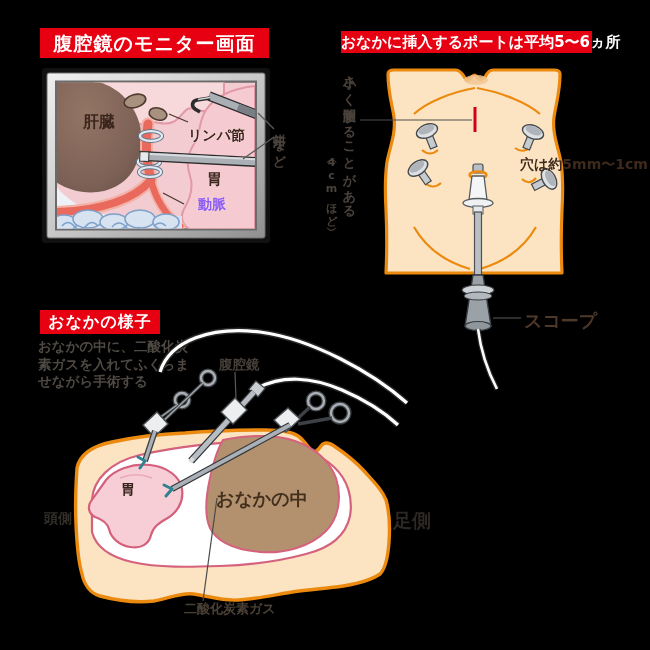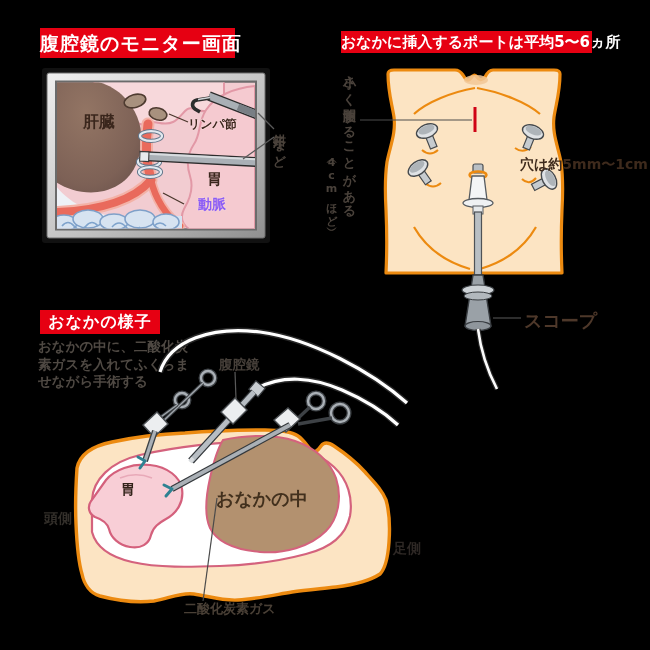--- a/index.html
+++ b/index.html
@@ -12,21 +12,21 @@
   .vtext{position:absolute;writing-mode:vertical-rl;text-orientation:upright;
          white-space:nowrap;font-weight:bold;letter-spacing:2px;}
   .halo{text-shadow:-1px 0 0 #f6d2d6,1px 0 0 #f6d2d6,0 -1px 0 #f6d2d6,0 1px 0 #f6d2d6;}
   svg{position:absolute;overflow:visible;}
 </style>
 </head>
 <body>
 
 <div id="stage">
 
-  <div class="abs hdr" style="left:40px;top:28px;width:195px;height:30px;line-height:30px;font-size:19px;">腹腔鏡のモニター画面</div>
+  <div class="abs hdr" style="left:40px;top:28px;width:229px;height:30px;line-height:30px;font-size:19px;">腹腔鏡のモニター画面</div>
 
   <svg style="left:42px;top:68px;" width="260" height="175" viewBox="0 0 260 175">
     <defs>
       <linearGradient id="fg" x1="0" y1="0" x2="1" y2="1">
         <stop offset="0" stop-color="#efefef"></stop>
           <stop offset="0.55" stop-color="#c3c3c3"></stop>
         <stop offset="1" stop-color="#8f8f8f"></stop>
       </linearGradient>
       <radialGradient id="liverG" cx="0.35" cy="0.3" r="0.9">
         <stop offset="0" stop-color="#937564"></stop>
@@ -103,21 +103,21 @@
     </g>
 
     <line x1="127" y1="46" x2="146" y2="54" stroke="#4a372c" stroke-width="1.3"></line>
     <line x1="121" y1="125" x2="142" y2="136" stroke="#4a372c" stroke-width="1.3"></line>
 
     <line x1="216" y1="45" x2="232" y2="61" stroke="#5a5a5a" stroke-width="1.3"></line>
     <line x1="201" y1="91" x2="232" y2="69" stroke="#5a5a5a" stroke-width="1.3"></line>
   </svg>
 
   <div class="lbl" style="left:83px;top:112px;font-size:16px;color:#3a261c;">肝臓</div>
-  <div class="lbl halo" style="left:188px;top:116px;font-size:12px;color:#3a261c;">リンパ節</div>
+  <div class="lbl halo" style="left:188px;top:127px;font-size:14px;color:#3a261c;">リンパ節</div>
   <div class="lbl" style="left:207px;top:170px;font-size:15px;color:#3a261c;">胃</div>
   <div class="lbl halo" style="left:186px;top:196px;font-size:14px;color:#8b5cf6;padding-left:12px;">動脈</div>
   <div class="vtext" style="left:270px;top:124px;font-size:13px;color:#4a423b;">鉗子など</div>
 
   <div class="abs hdr" style="left:341px;top:31px;width:251px;height:22px;line-height:22px;font-size:15px;letter-spacing:0;">おなかに挿入するポートは平均5〜6ヵ所</div>
 
   <div class="vtext" style="left:340px;top:66px;font-size:13px;color:#4a423b;letter-spacing:1px;">小さく開腹することがある</div>
   <div class="vtext" style="left:323px;top:156px;font-size:11px;color:#4a423b;letter-spacing:0;">（4cmほど）</div>
 
   <svg style="left:330px;top:62px;" width="290" height="335" viewBox="0 0 290 335">
@@ -262,16 +262,16 @@
     </g>
 
     <line x1="175" y1="44" x2="176" y2="71" stroke="#5a5a5a" stroke-width="1.2"></line>
     <line x1="157" y1="170" x2="143" y2="273" stroke="#4a4a4a" stroke-width="1.2"></line>
   </svg>
 
   <div class="lbl" style="left:219px;top:356px;font-size:13.5px;color:#47403a;">腹腔鏡</div>
   <div class="lbl" style="left:121px;top:481px;font-size:14px;color:#33231a;">胃</div>
   <div class="lbl" style="left:216px;top:487px;font-size:18px;color:#42301d;">おなかの中</div>
   <div class="lbl" style="left:44px;top:510px;font-size:14px;color:#34302b;">頭側</div>
-  <div class="lbl" style="left:393px;top:540px;font-size:14px;color:#2e2825;">足側</div>
+  <div class="lbl" style="left:393px;top:508px;font-size:19px;color:#2e2825;">足側</div>
   <div class="lbl" style="left:184px;top:600px;font-size:13px;color:#4a4036;">二酸化炭素ガス</div>
 
 </div>
 
 </body></html>

